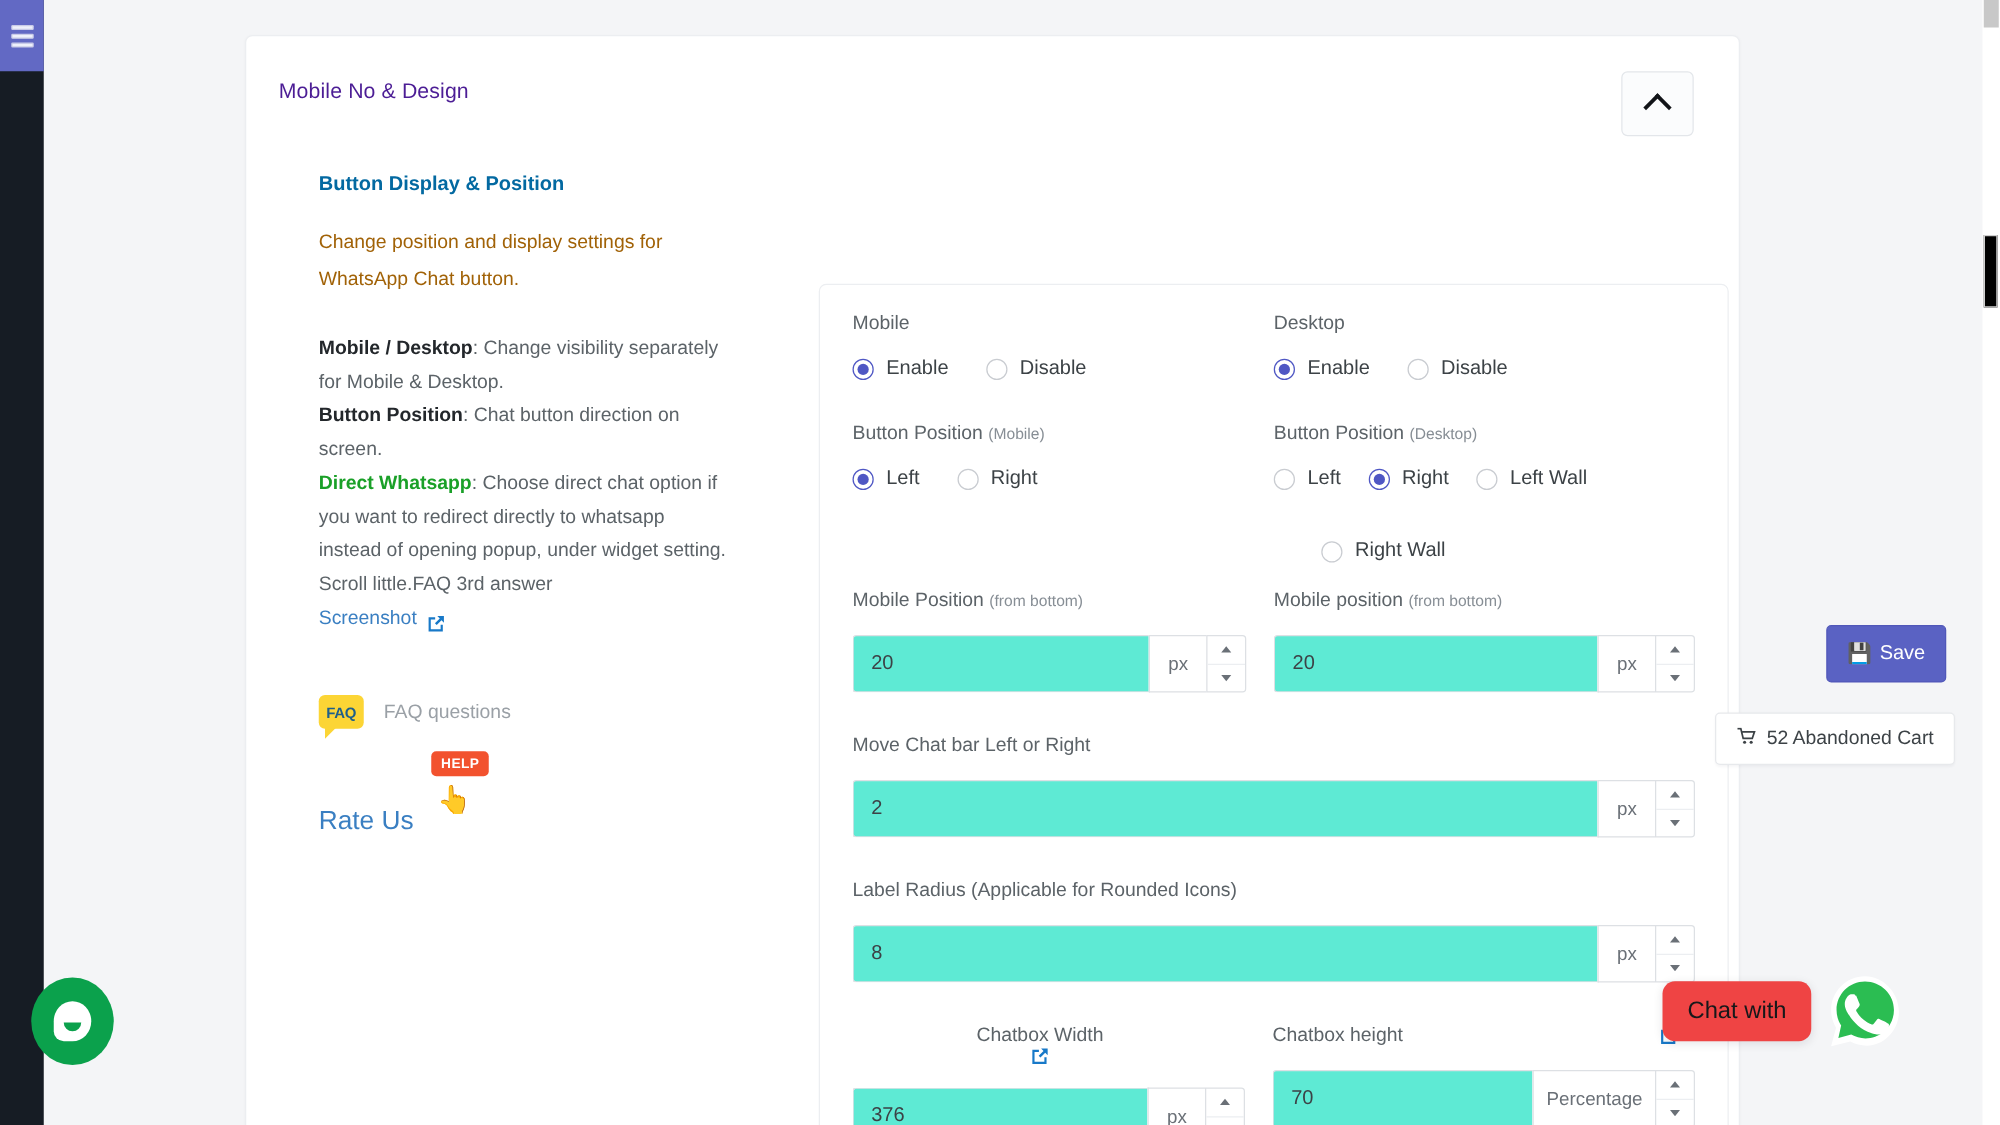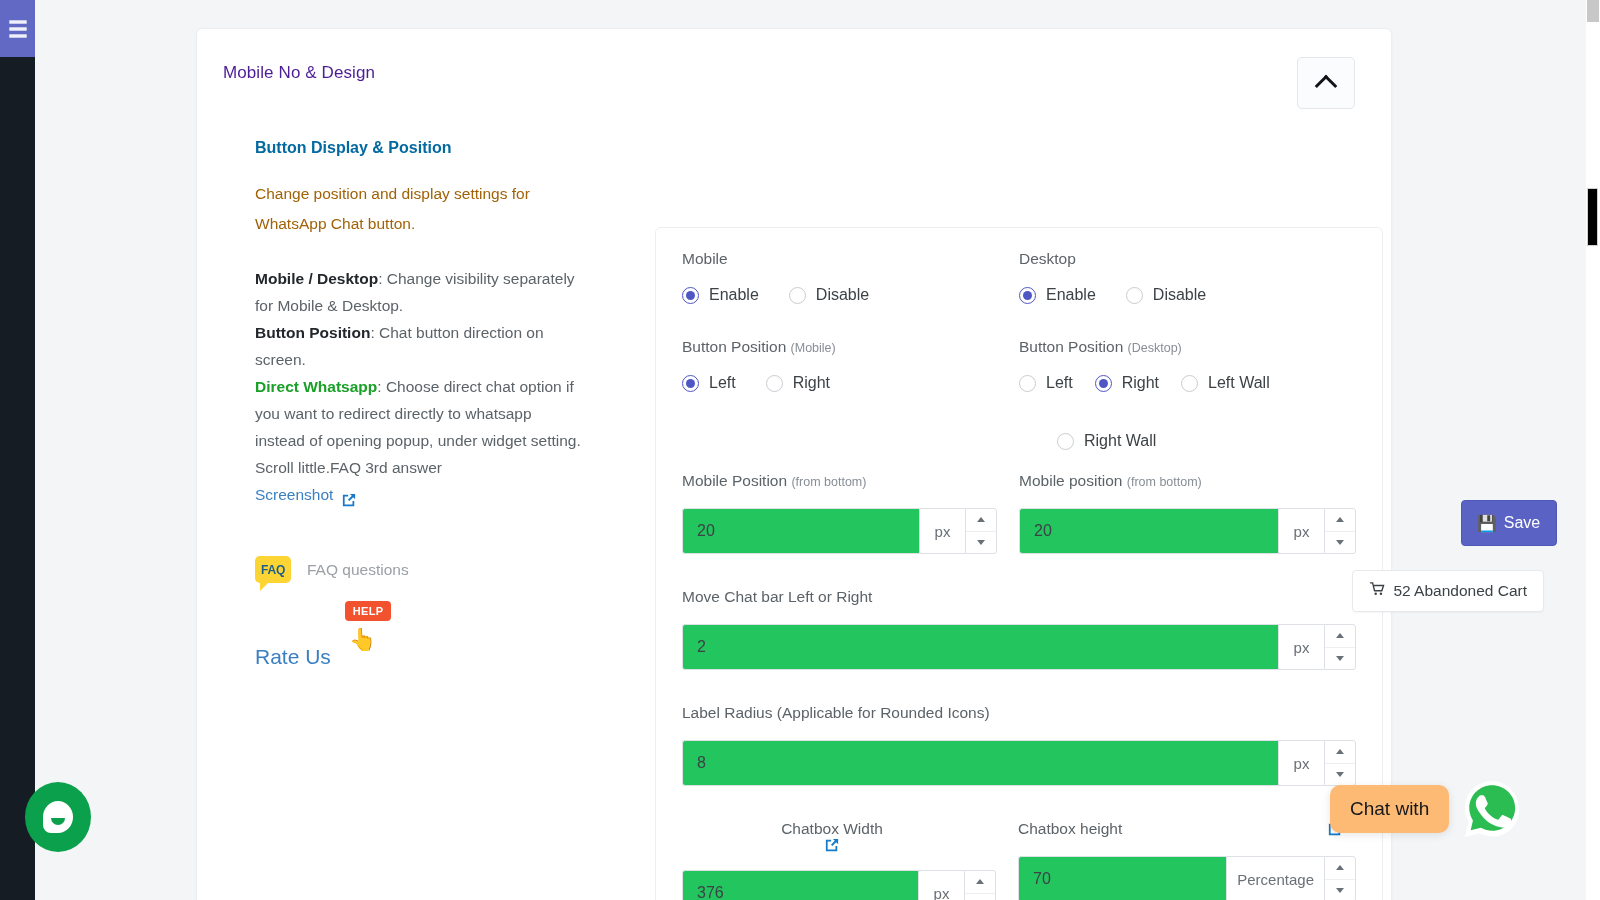--- a/index.html
+++ b/index.html
@@ -215,21 +215,21 @@
     height: 46px; width: 100%;
   }
   .ig-input {
     flex: 1; min-width: 0;
     border: 1px solid #dde0e4;
     border-right: none;
     border-radius: 3px 0 0 3px;
     padding: 0 14px;
     font-size: 16px; color: #3c4246;
     font-family: "Liberation Sans", sans-serif;
-    background: #22c55e; outline: none;
+    background: #5eead4; outline: none;
   }
   .ig-unit {
     display: flex; align-items: center; justify-content: center;
     min-width: 46px; padding: 0 10px;
     border: 1px solid #dde0e4;
     border-right: none;
     font-size: 15px; color: #6a7077;
     background: #fff;
   }
   .ig-unit.wide { min-width: 96px; }
@@ -260,37 +260,37 @@
     width: 96px; height: 46px;
     background: #5a62c3;
     border: 1px solid #5057b9;
     border-radius: 4px;
     color: #fff; font-size: 16px;
     display: flex; align-items: center; justify-content: center; gap: 6px;
     cursor: pointer; z-index: 20;
   }
   .abandoned {
     position: absolute;
-    right: 56px; top: 570px;
+    right: 36px; top: 570px;
     height: 42px;
     background: #fff;
     border: 1px solid #e7e9ec;
     border-radius: 4px;
     padding: 0 16px;
     display: flex; align-items: center; gap: 8px;
     font-size: 15.5px; color: #3c4246;
     box-shadow: 0 1px 2px rgba(16,24,40,0.04);
     cursor: pointer; z-index: 20;
   }
 
   
   .chat-with-bubble {
     position: absolute;
     left: 1330px; top: 785px;
-    background: #fdba74;
+    background: #ef4444;
     border-radius: 10px;
     padding: 13px 20px;
     font-size: 19px; color: #16181a;
     box-shadow: 0 2px 8px rgba(16,24,40,0.10);
     z-index: 25; cursor: pointer;
   }
   .wa-btn {
     position: absolute;
     left: 1461px; top: 778px;
     width: 62px; height: 62px;

